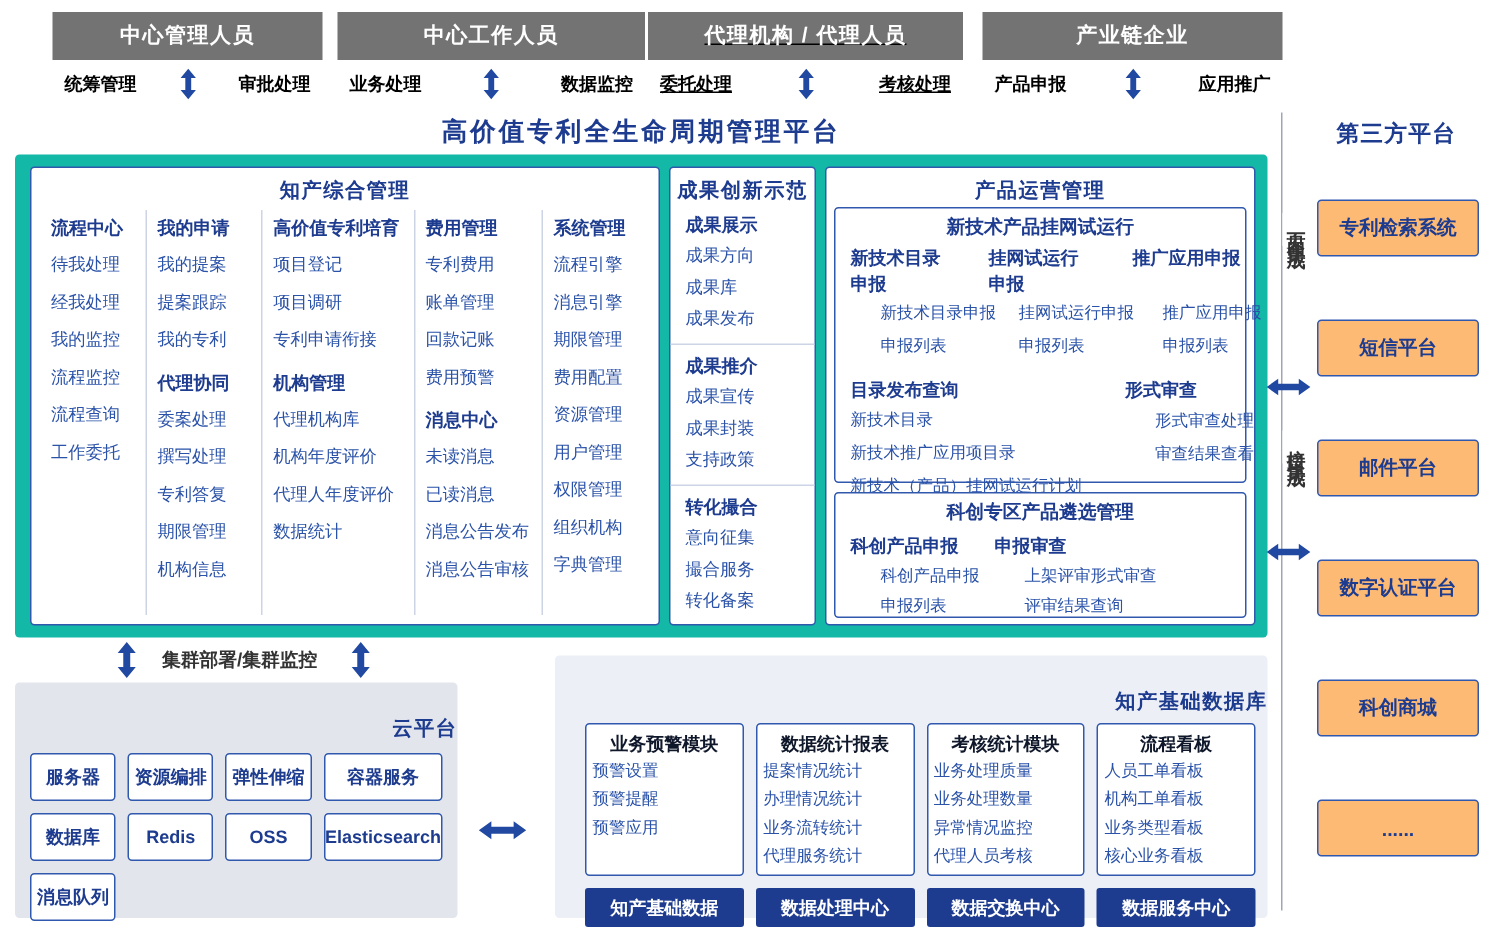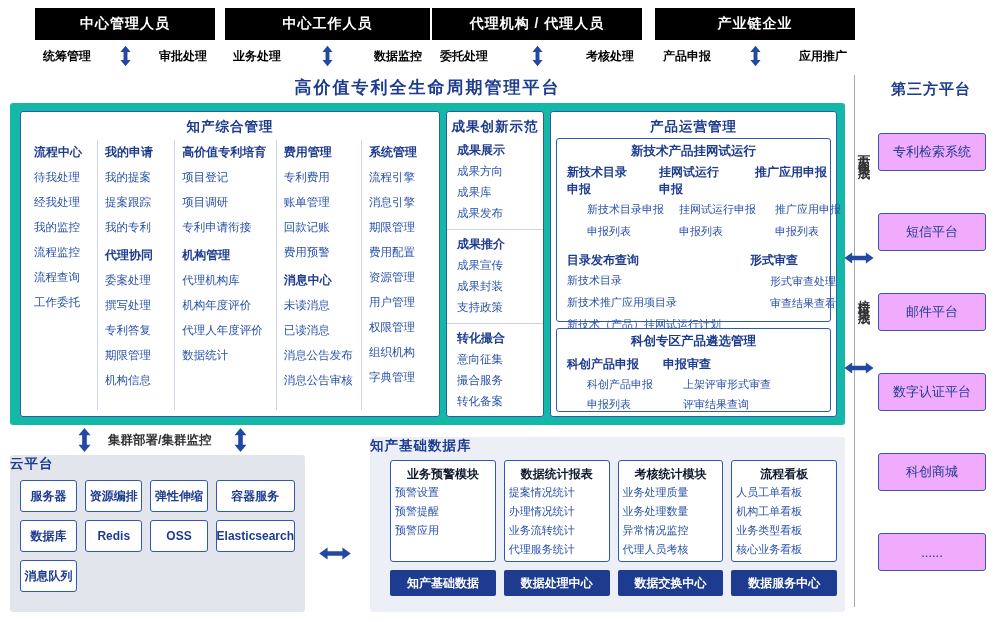--- a/index.html
+++ b/index.html
@@ -5,23 +5,23 @@
   * { margin:0; padding:0; box-sizing:border-box; }
   html,body { background:#fff; }
   body { font-family:"Liberation Sans","DejaVu Sans",sans-serif; }
   .stage { position:relative; width:1000px; height:622px; background:#fff; overflow:hidden; }
   .abs { position:absolute; }
 
   
   .actor { position:absolute; top:8px; }
   .actor-1 { left:35px;  width:180px; }
   .actor-2 { left:225px; width:205px; }
-  .actor-3 { left:432px; width:210px; }
+  .actor-3 { left:432px; width:210px;text-decoration:underline; }
   .actor-4 { left:655px; width:200px; }
-  .actor-header { height:32px; background:#000000; color:#fff; font-weight:bold; font-size:14px;
+  .actor-header { height:32px; background:#737373; color:#fff; font-weight:bold; font-size:14px;
                   display:flex; align-items:center; justify-content:center; letter-spacing:1px; }
   .duties { height:24px; margin-top:4px; display:flex; align-items:center; justify-content:space-between;
             padding:0 8px; font-size:12px; font-weight:bold; color:#000000; }
   .varrow path, .harrow path { fill:#2149a1; }
 
   
   .main-title { left:10px; top:76px; width:835px; text-align:center; font-size:17px; font-weight:bold;
                 color:#1e3c8f; letter-spacing:2px; }
   .main-panel { left:10px; top:103px; width:835px; height:322px; background:#14b8a6; border-radius:3px; }
 
@@ -63,21 +63,21 @@
                   margin:2px 12px 4px 0; white-space:nowrap; }
   .pg-a{width:92px} .pg-b{width:96px} .pg-c{width:76px} .pg-wide{width:186px} .pg-d{width:96px} .pg-e{width:150px}
 
   
   .cluster-label { left:108px; top:432px; font-size:12.5px; font-weight:bold; color:#333; }
   .cl-arrow-l { left:78px;  top:427px; }
   .cl-arrow-r { left:234px; top:427px; }
 
   
   .cloud-panel { left:10px; top:455px; width:295px; height:157px; background:#e2e5ec; border-radius:3px; }
-  .panel-title { font-size:13.5px; font-weight:bold; color:#1e3c8f; text-align:left; padding-top:0;
+  .panel-title { font-size:13.5px; font-weight:bold; color:#1e3c8f; text-align:right; padding-top:22px;
                  letter-spacing:1px; }
   .cloud-grid { display:grid; grid-template-columns:repeat(4,1fr); gap:8px; margin:7px 10px 0 10px; }
   .cloud-cell { height:32px; background:#fff; border:1px solid #3058ad; border-radius:3px;
                 display:flex; align-items:center; justify-content:center; font-size:12px; font-weight:bold;
                 color:#1e3c8f; white-space:nowrap; }
 
   .panel-arrow { left:309px; top:547px; }
 
   
   .db-panel { left:370px; top:437px; width:475px; height:175px; background:#edeff6; border-radius:3px; }
@@ -88,22 +88,22 @@
   .dbitem { font-size:11px; color:#2a52a8; line-height:19px; padding-left:4px; white-space:nowrap; }
   .centers { margin-top:8px; }
   .center { height:26px; background:#1e3c8f; color:#fff; font-size:12px; font-weight:bold; border-radius:2px;
             display:flex; align-items:center; justify-content:center; white-space:nowrap; }
 
   
   .side-divider { left:854px; top:75px; width:1px; height:532px; background:#a0a6b4; }
   .tp-title { left:875px; top:80px; width:112px; text-align:center; font-size:15px; font-weight:bold;
               color:#1e3c8f; letter-spacing:1px; }
   .tp-list { position:absolute; left:878px; top:133px; width:108px; display:flex; flex-direction:column; gap:42px; }
-  .tpbox { height:38px; background:#f0abfc; border:1px solid #3058ad; border-radius:3px;
-           display:flex; align-items:center; justify-content:center; font-size:13px; font-weight:normal;
+  .tpbox { height:38px; background:#fdba74; border:1px solid #3058ad; border-radius:3px;
+           display:flex; align-items:center; justify-content:center; font-size:13px; font-weight:bold;
            color:#1e3c8f; white-space:nowrap; }
   .int-label { position:absolute; left:855px; writing-mode:vertical-rl; font-size:12.5px; font-weight:bold;
                color:#333; letter-spacing:4px; background:#fff; padding:3px 0; }
   .int-label-1 { top:142px; }
   .int-label-2 { top:287px; }
   .int-arrow-1 { left:840px; top:252px; }
   .int-arrow-2 { left:840px; top:362px; }
 </style>
 </head>
 <body>

